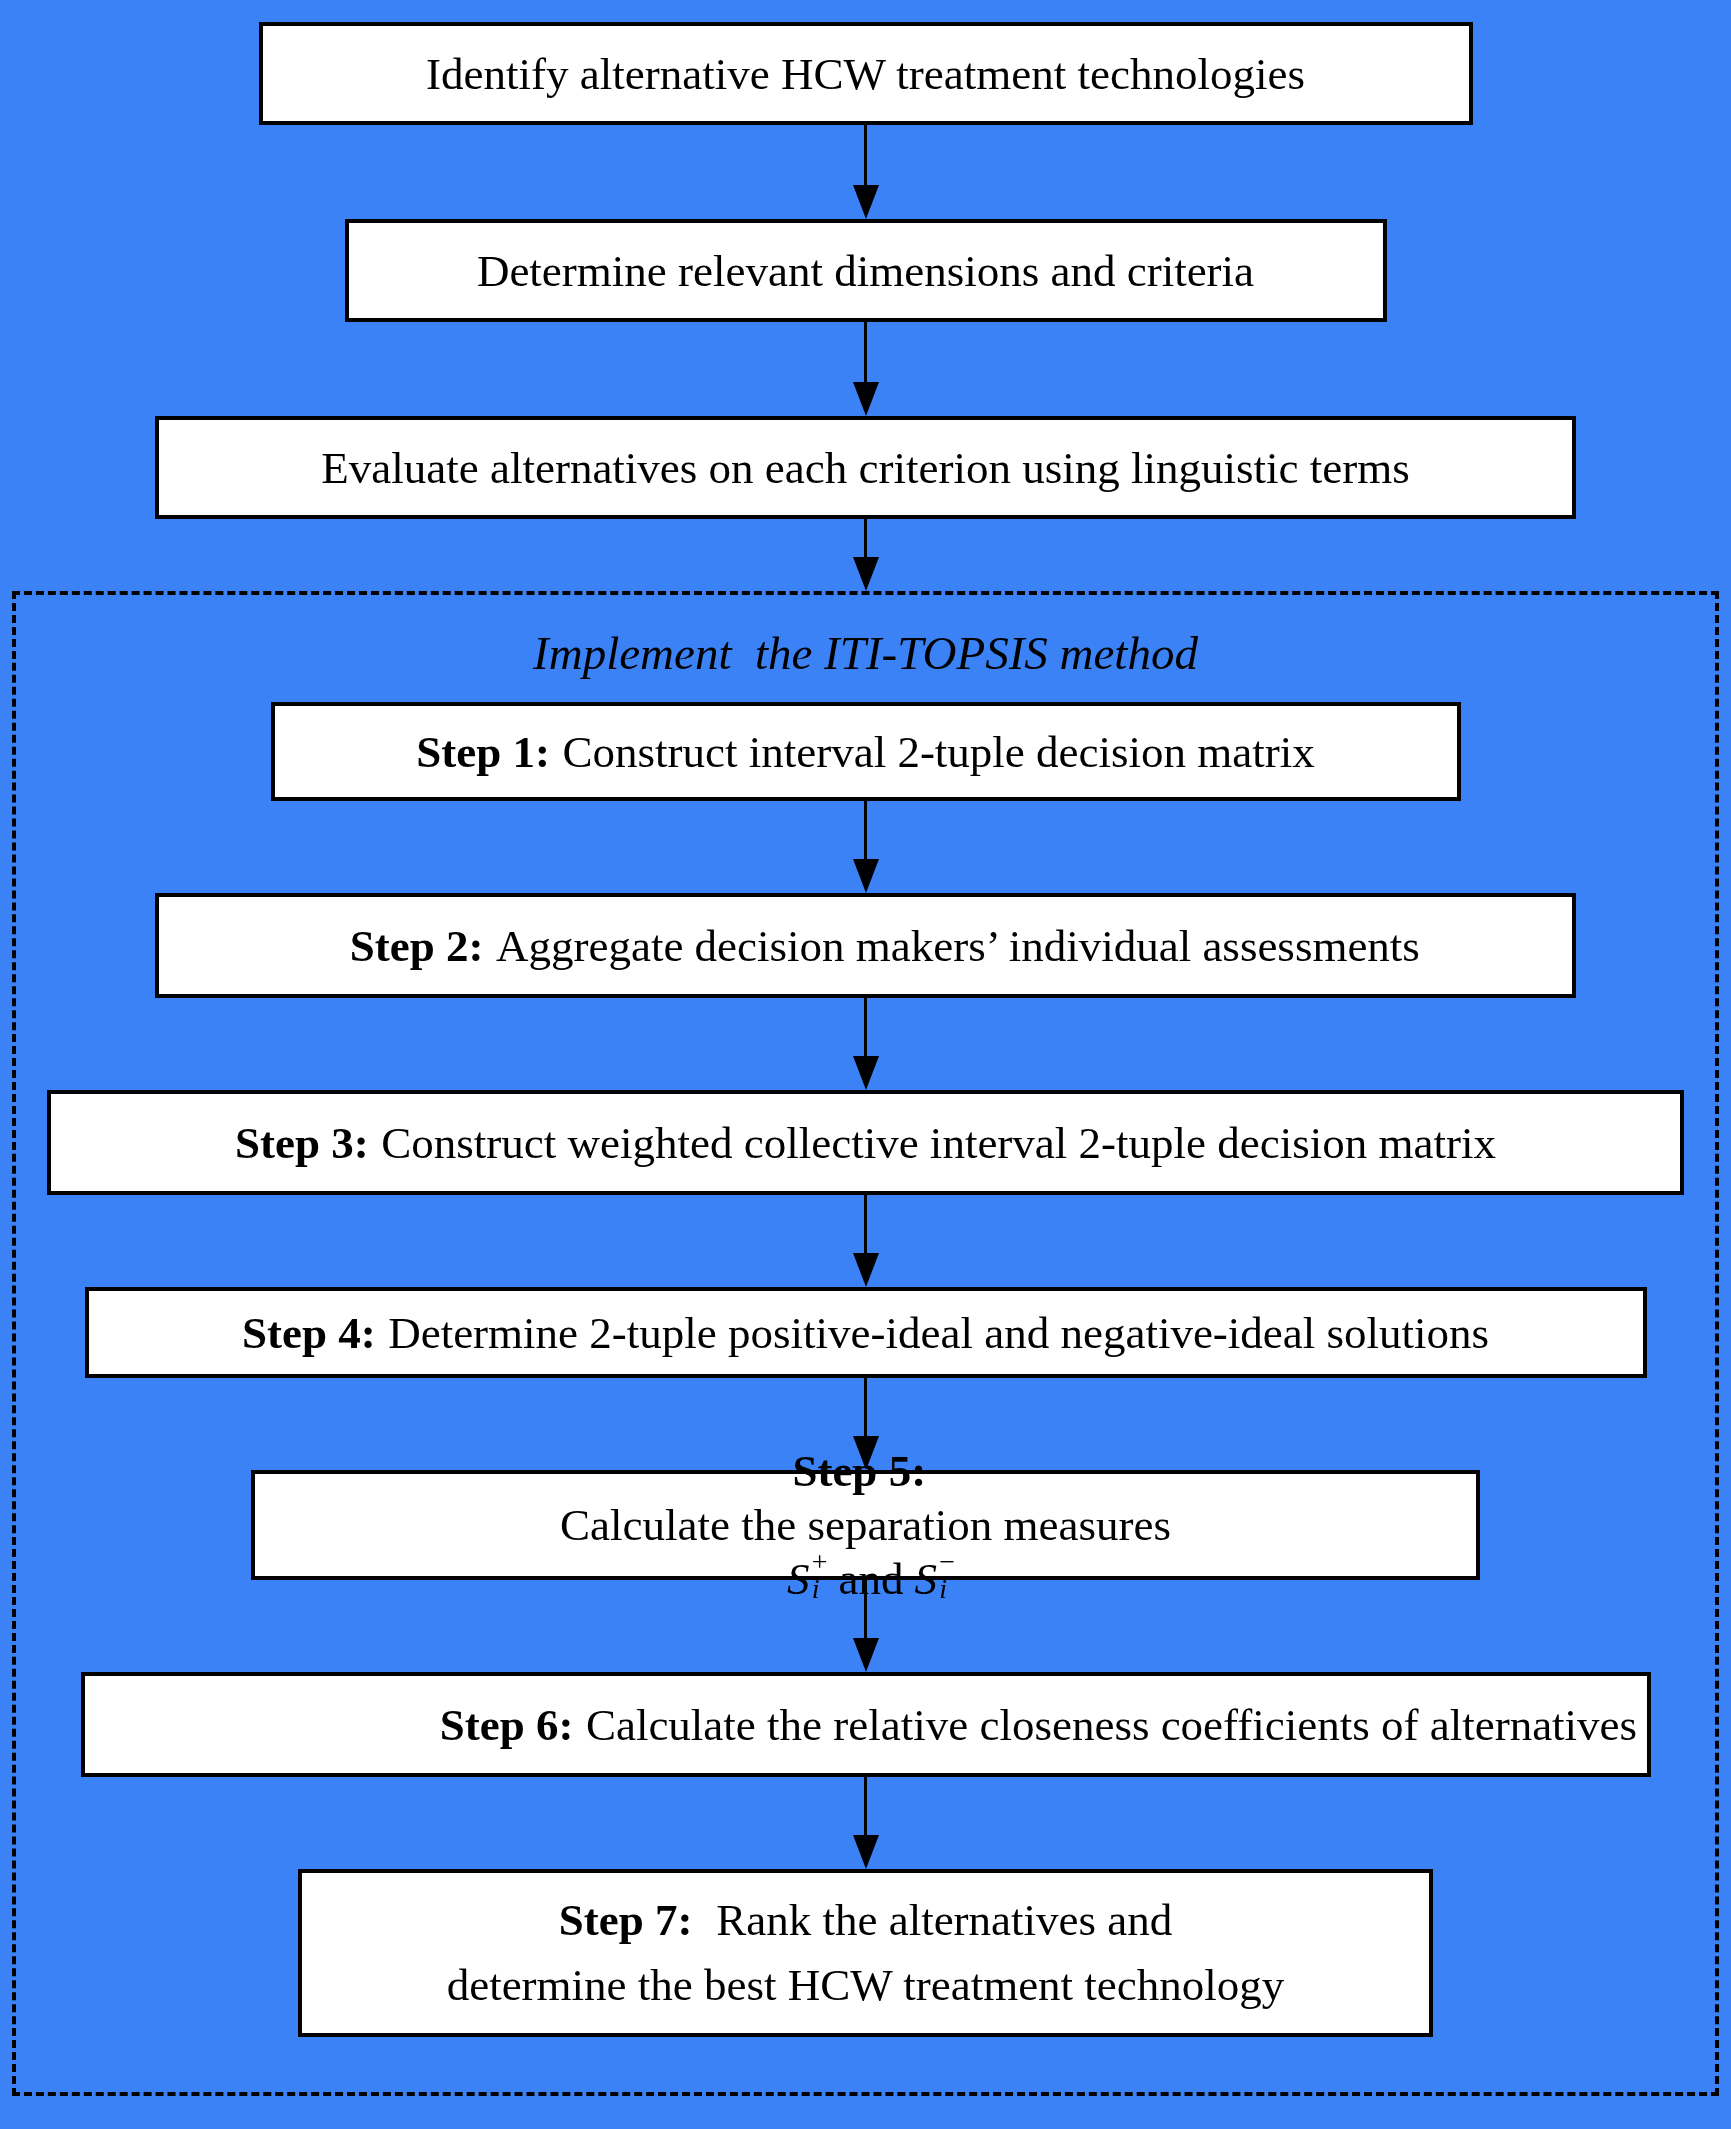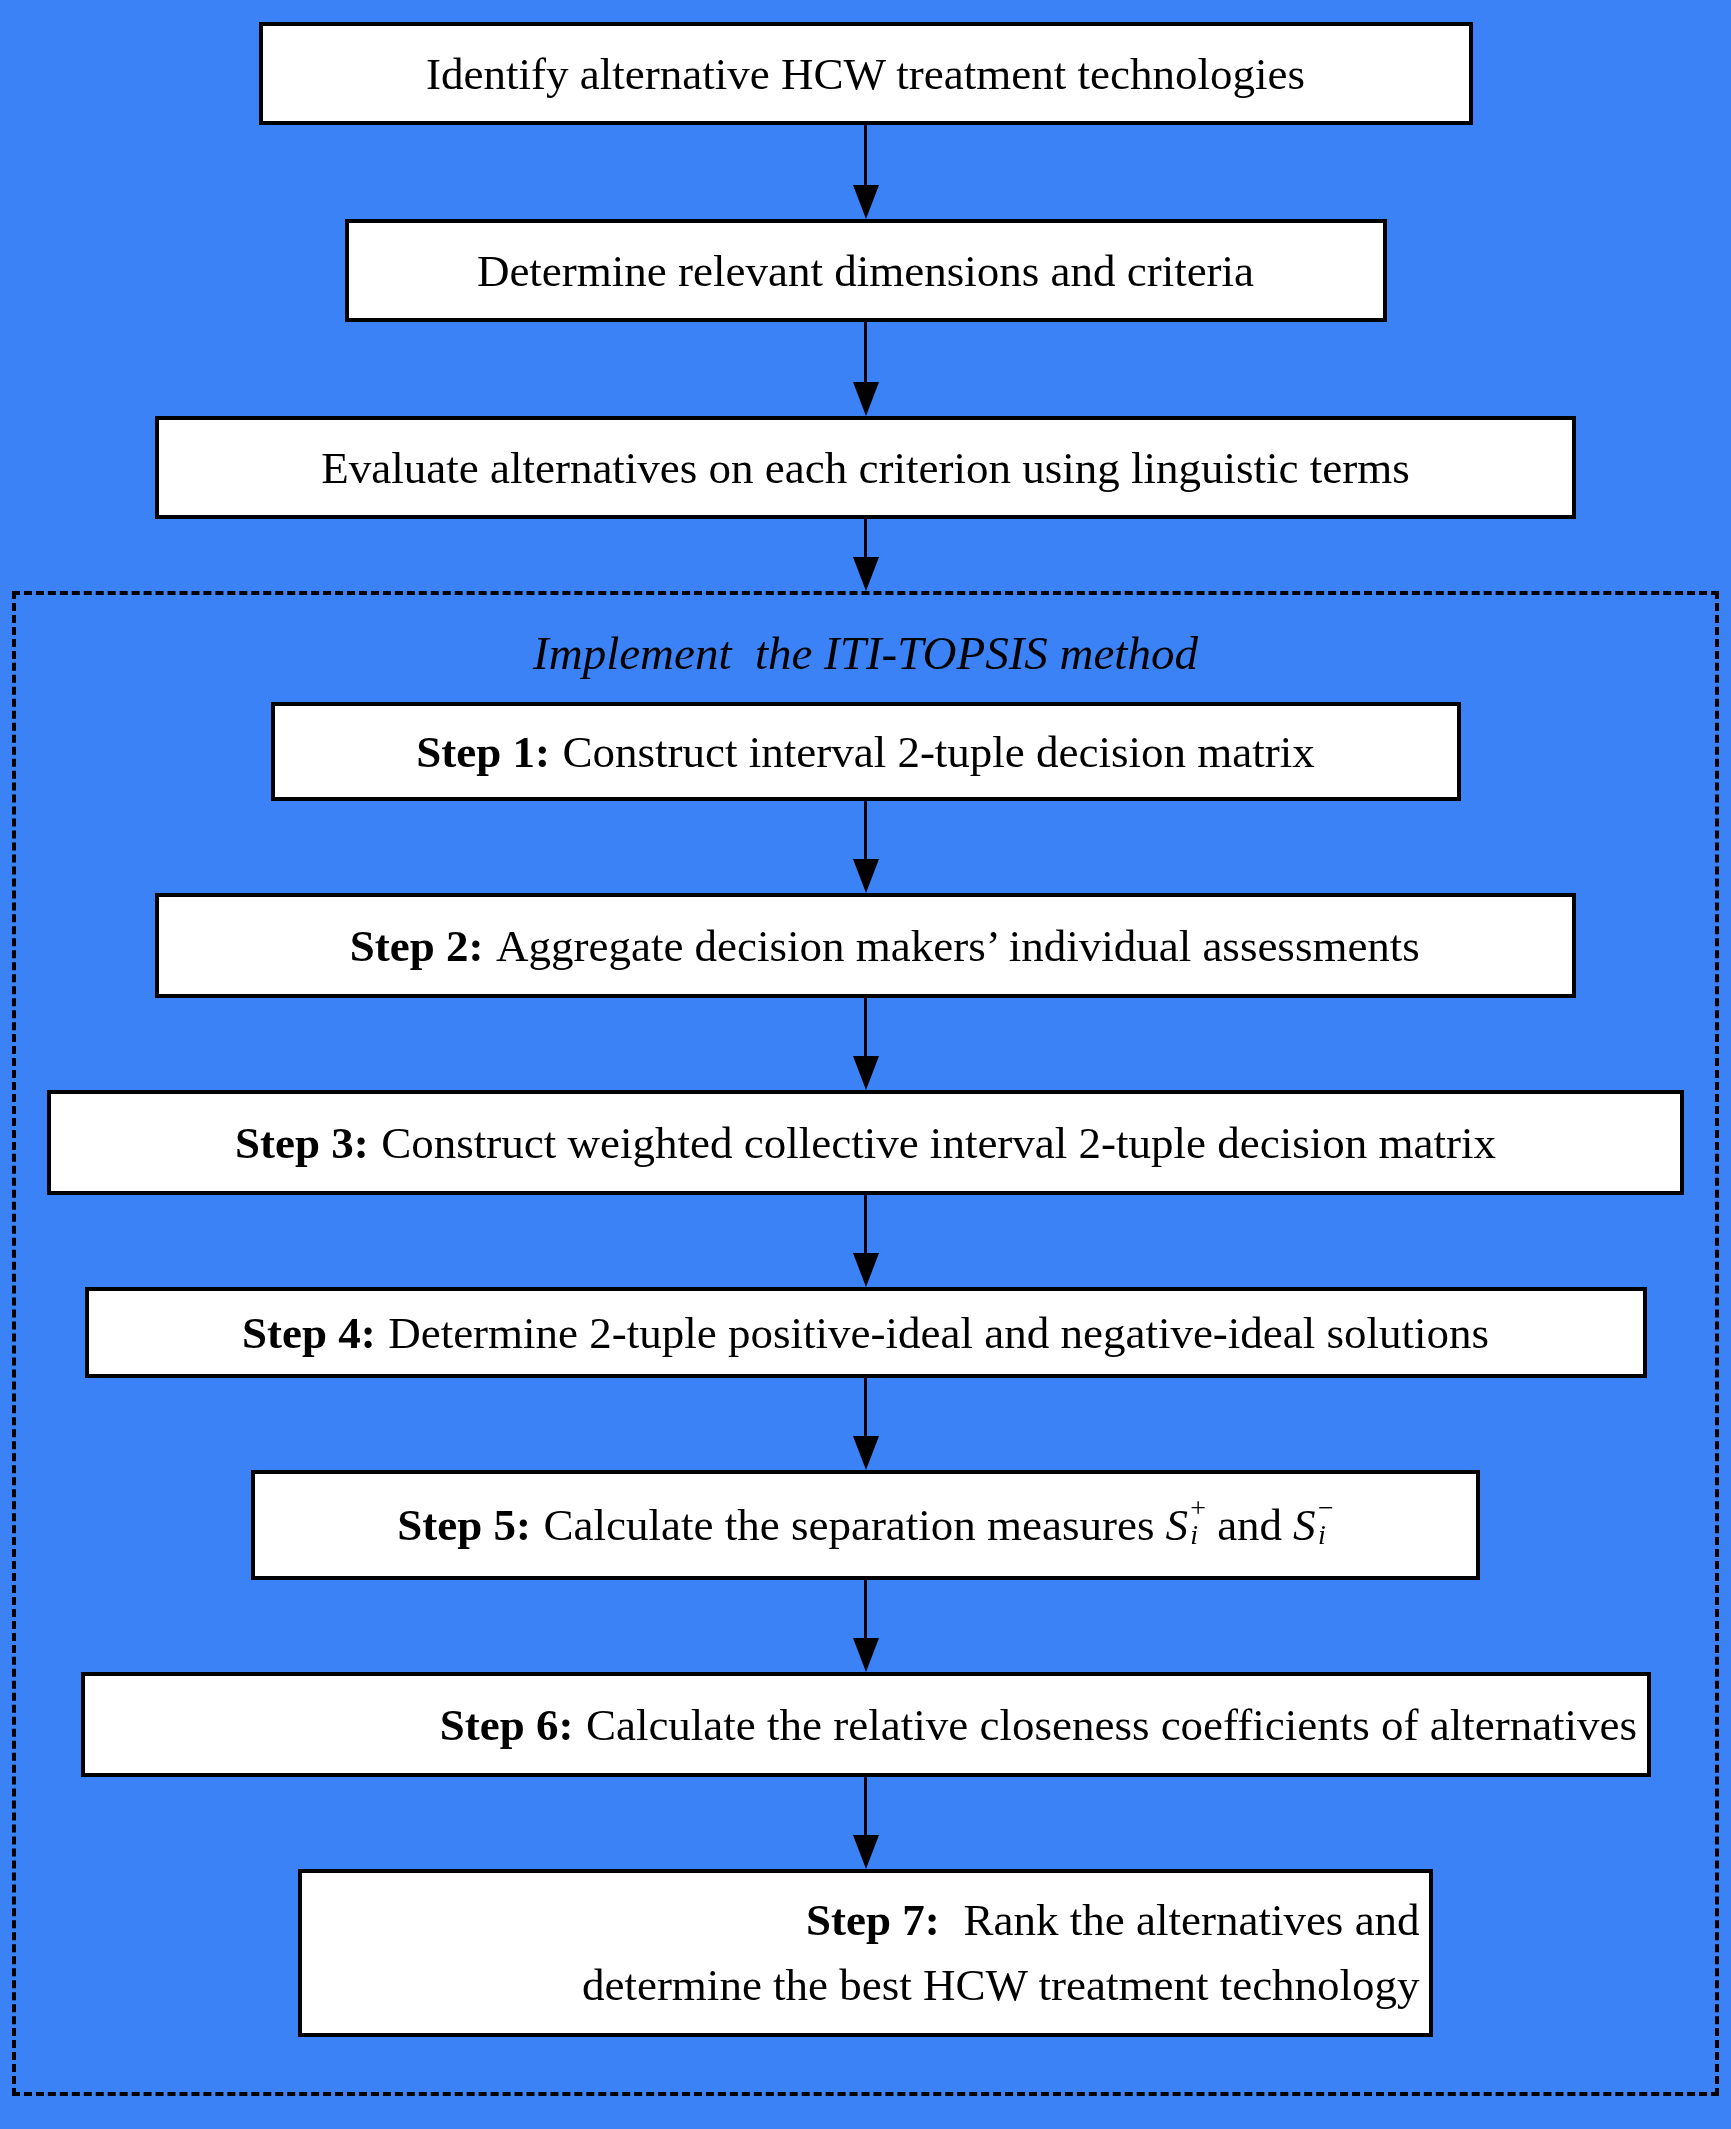--- a/index.html
+++ b/index.html
@@ -75,28 +75,27 @@
     display: flex;
     align-items: center;
     font-size: 47px;
     font-style: italic;
     white-space: pre-wrap;
   }
   .step1 { width: 1190px; height: 99px; margin-top: 19px; }
   .step2 { width: 1421px; height: 105px; padding-left: 48px; }
   .step3 { width: 1637px; height: 105px; }
   .step4 { width: 1562px; height: 91px; }
-  .step5 { width: 1229px; height: 110px; }
+  .step5 { width: 1229px; height: 110px; flex-direction: column; }
   .step6 { width: 1570px; height: 105px; justify-content: flex-end; }
   .step7 {
     width: 1135px; height: 168px;
     flex-direction: column;
     justify-content: center;
     line-height: 1.45;
-    align-items: flex-end;
   }
 
   .math { display: inline-flex; align-items: center; margin-left: 11px; }
   .math .mi { font-style: italic; }
   .math .scripts {
     display: inline-flex;
     flex-direction: column;
     align-items: flex-start;
     font-size: 28px;
     line-height: 0.95;

